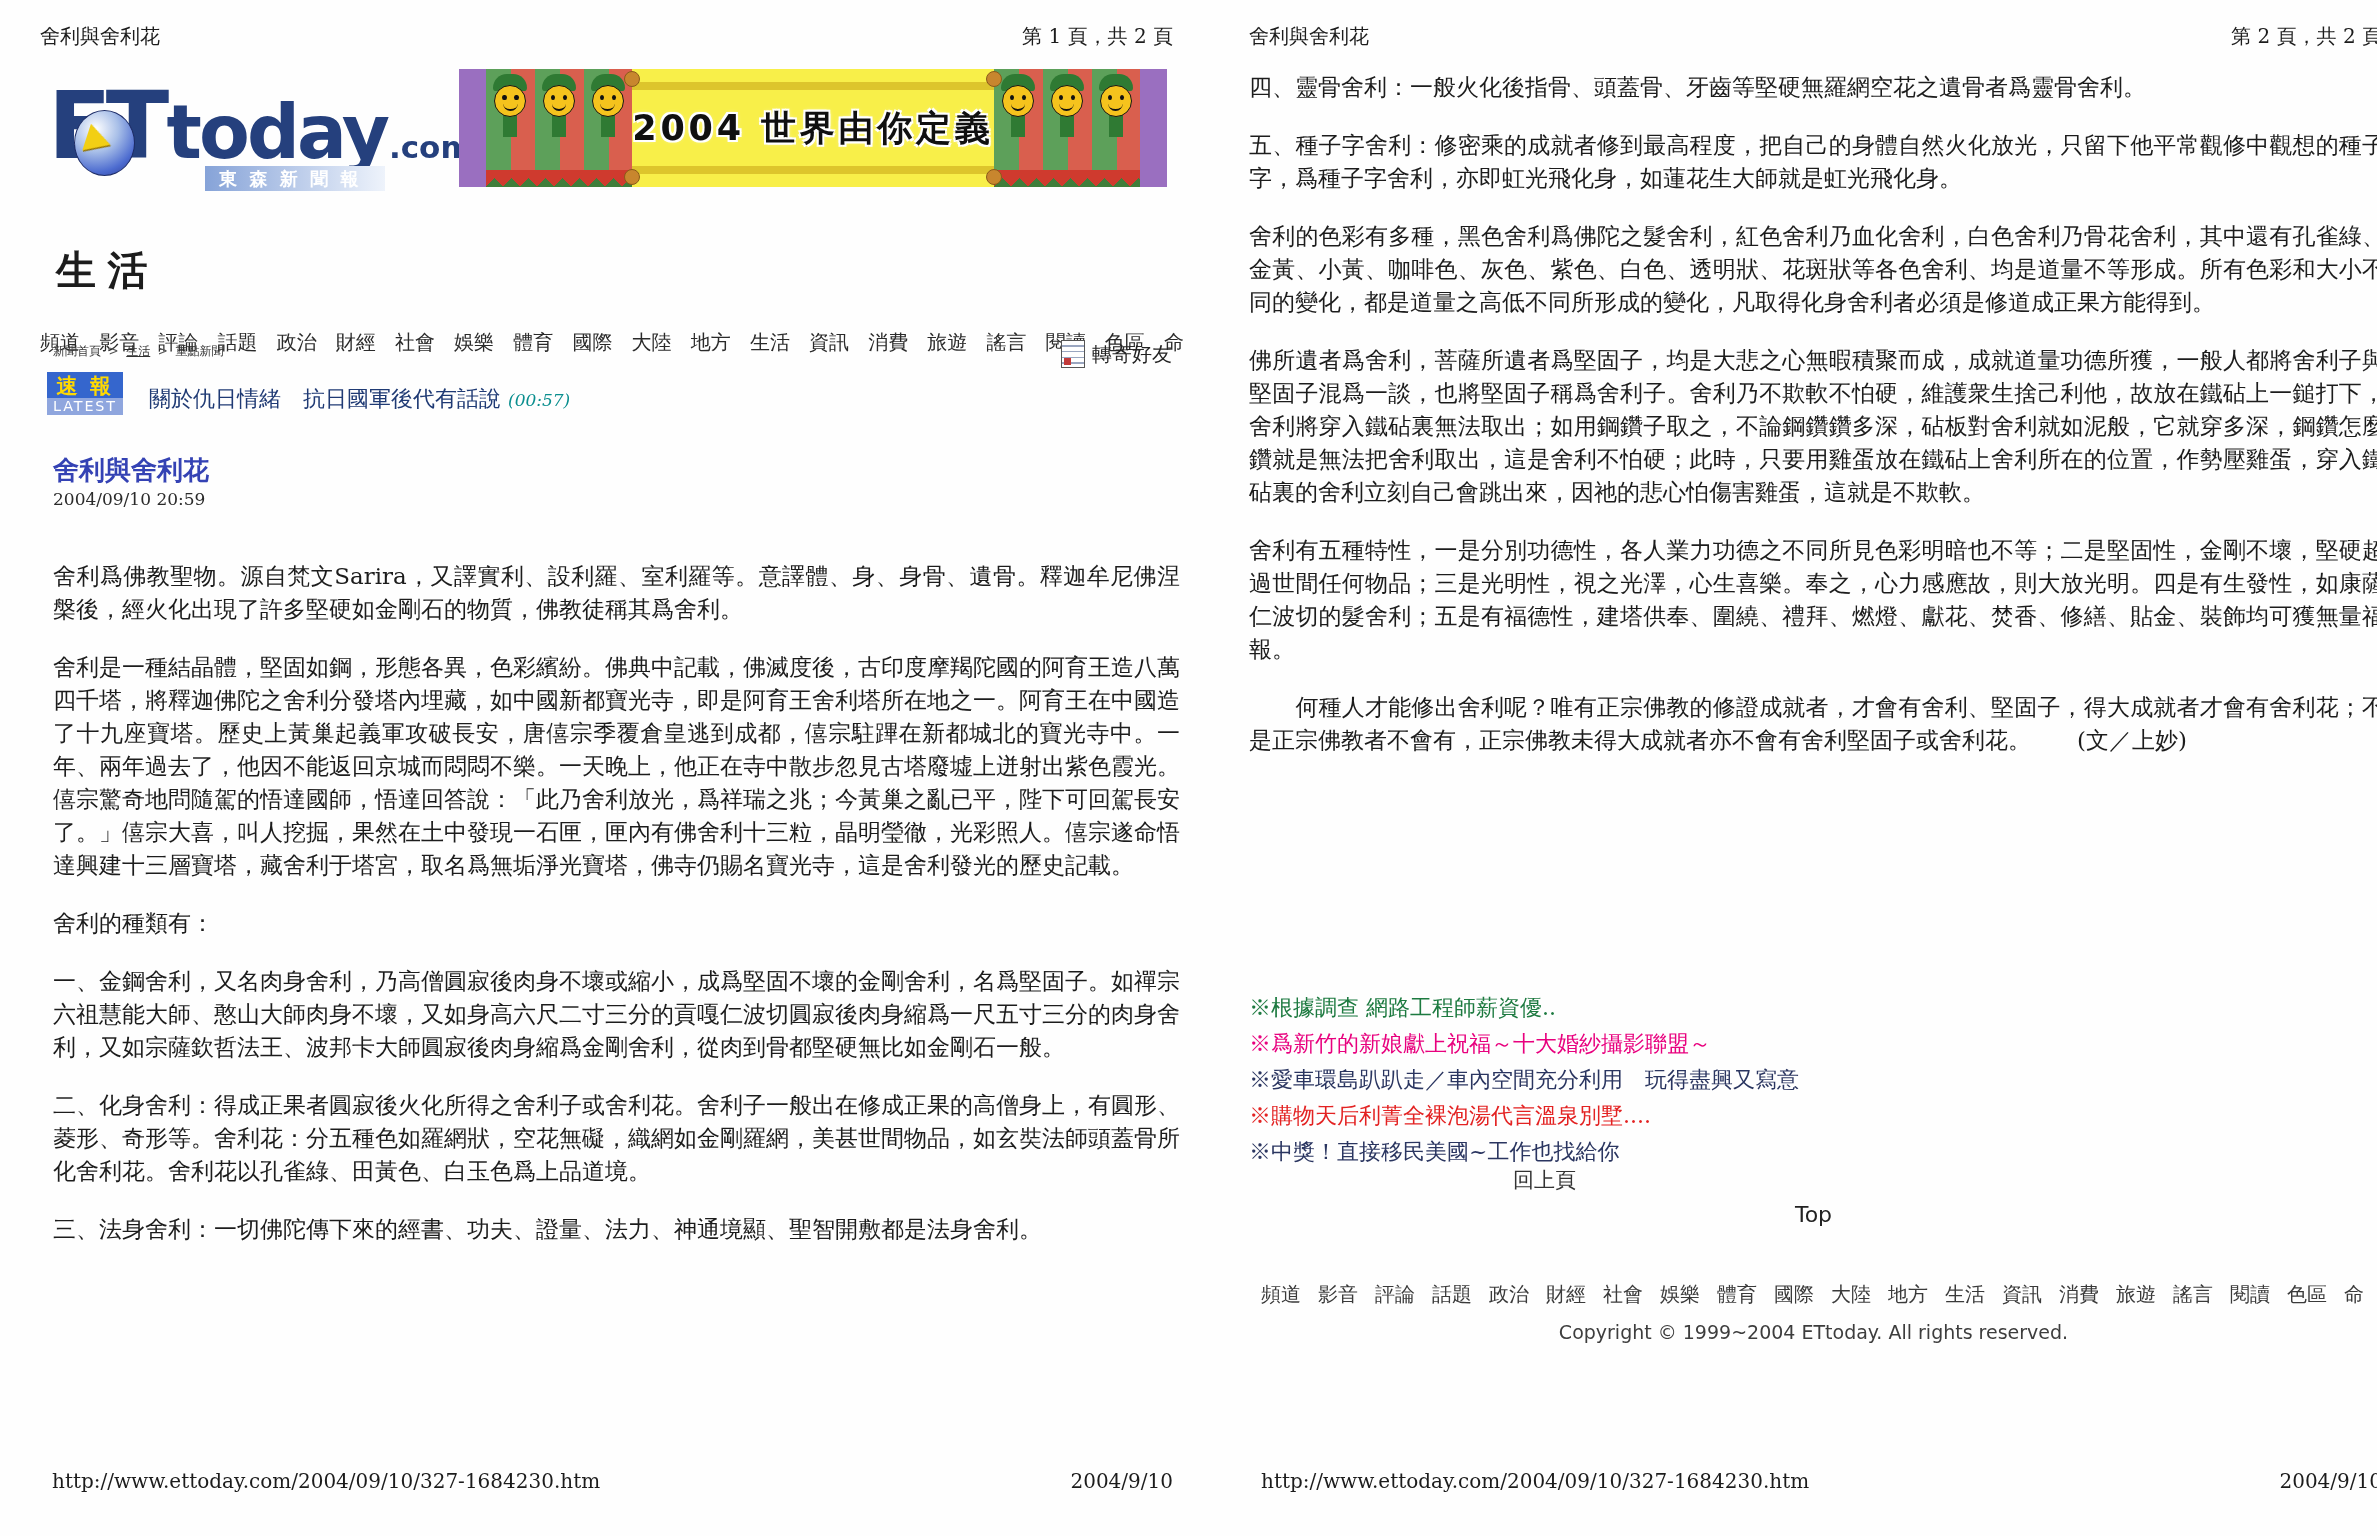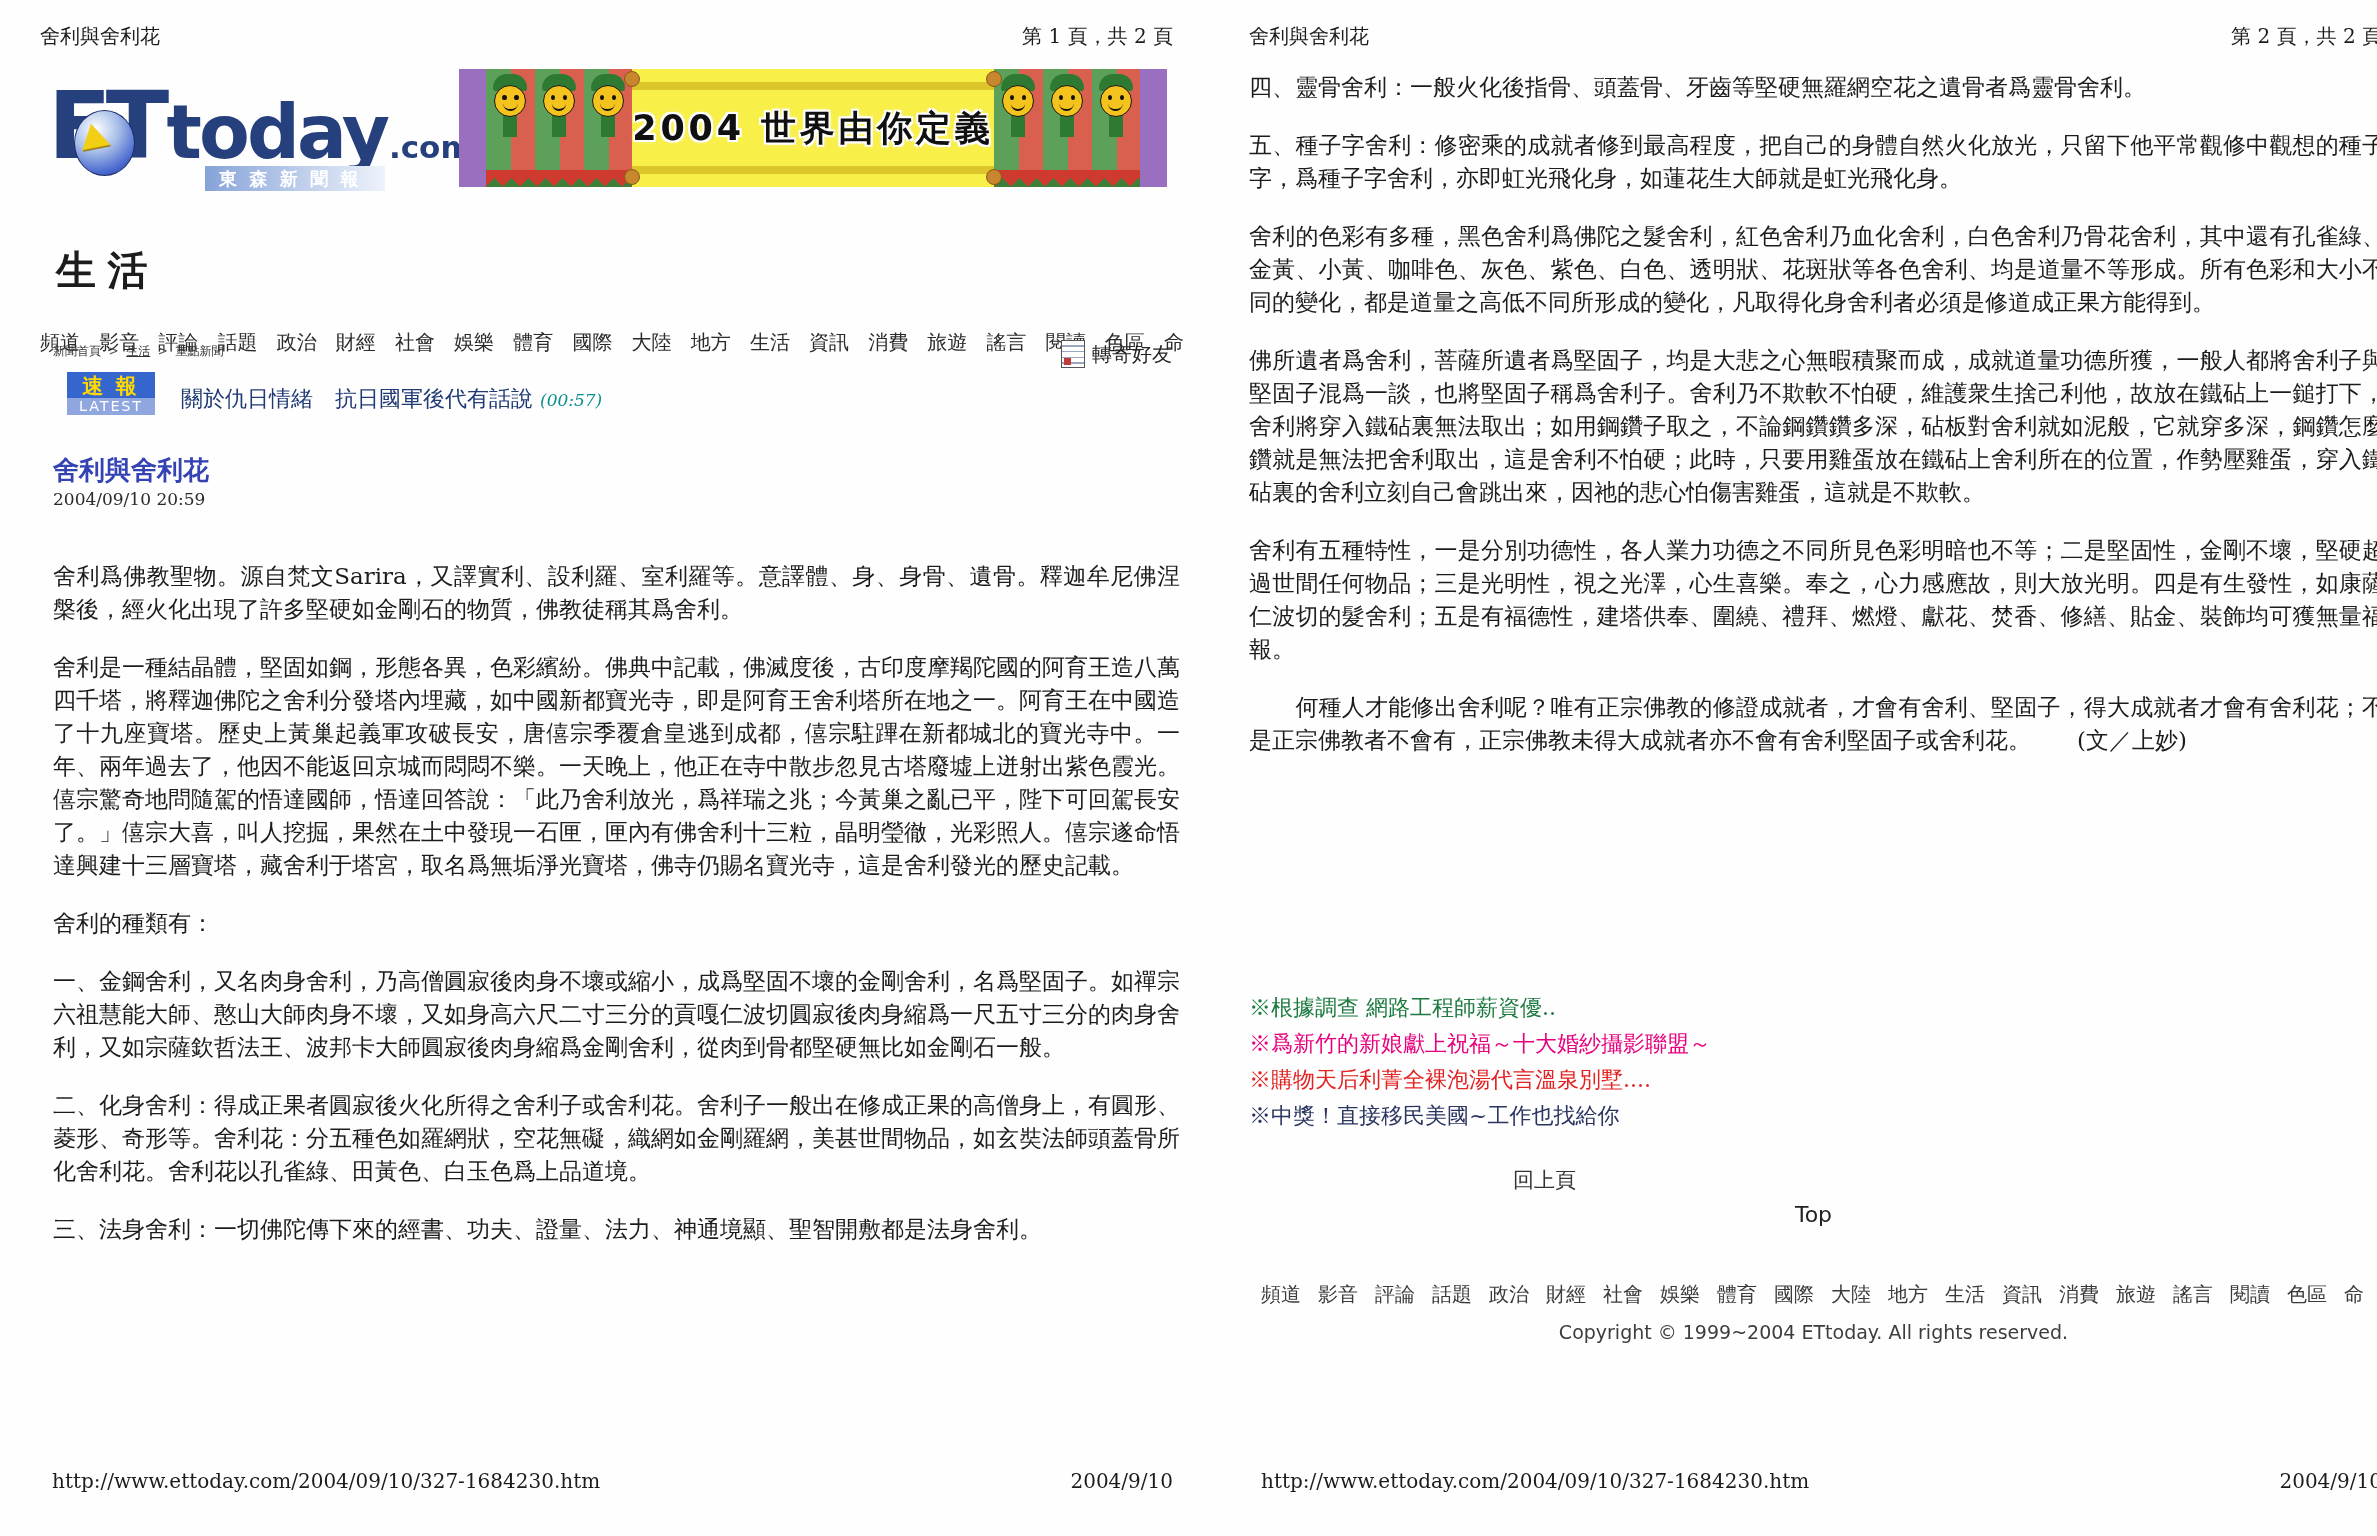--- a/index.html
+++ b/index.html
@@ -79,21 +79,21 @@
   .bc-link{text-decoration:underline;}
   .bc-item{cursor:pointer;}
 
   .forward{position:absolute;right:37px;top:340px;font-size:20px;color:#222;display:flex;align-items:center;gap:6.7px;cursor:pointer;}
   .mail-icon{width:22px;height:26px;border:1.4px solid #555;background:
     repeating-linear-gradient(#ffffff 0 4.3px,#9aa6c0 4.3px 5.7px);position:relative;}
   .mail-icon::after{content:"";position:absolute;left:1.9px;bottom:2.4px;width:6.7px;height:6.7px;background:#c23a3a;}
 
   
   .flash{position:absolute;left:47px;top:372px;display:flex;align-items:flex-end;gap:26px;}
-  .flash-badge{width:88px;margin-left:20px;}
+  .flash-badge{width:76px;}
   .badge-top{background:#3566cd;color:#ffd900;font-weight:bold;font-size:21px;line-height:21px;
     text-align:center;letter-spacing:12.4px;padding:2.9px 0 1.9px 9.5px;white-space:nowrap;overflow:hidden;}
   .badge-bottom{background:#8fa6de;color:#ffffff;font-family:"DejaVu Sans",sans-serif;font-size:14.3px;
     line-height:14.3px;text-align:center;letter-spacing:1.9px;padding:1.4px 0;}
   .flash-headline{font-size:22px;color:#1f3a74;padding-bottom:1px;cursor:pointer;white-space:nowrap;}
   .flash-time{color:#0a8e8e;font-size:17px;font-style:italic;}
 
   
   .article-title{position:absolute;left:53px;top:453px;font-size:26px;font-weight:bold;color:#3442b4;}
   .article-date{position:absolute;left:53px;top:489px;font-size:17px;color:#2a2a2a;}
@@ -253,20 +253,21 @@
       <p>五、種子字舍利：修密乘的成就者修到最高程度，把自己的身體自然火化放光，只留下他平常觀修中觀想的種子字，爲種子字舍利，亦即虹光飛化身，如蓮花生大師就是虹光飛化身。</p>
       <p>舍利的色彩有多種，黑色舍利爲佛陀之髮舍利，紅色舍利乃血化舍利，白色舍利乃骨花舍利，其中還有孔雀綠、金黃、小黃、咖啡色、灰色、紫色、白色、透明狀、花斑狀等各色舍利、均是道量不等形成。所有色彩和大小不同的變化，都是道量之高低不同所形成的變化，凡取得化身舍利者必須是修道成正果方能得到。</p>
       <p>佛所遺者爲舍利，菩薩所遺者爲堅固子，均是大悲之心無暇積聚而成，成就道量功德所獲，一般人都將舍利子與堅固子混爲一談，也將堅固子稱爲舍利子。舍利乃不欺軟不怕硬，維護衆生捨己利他，故放在鐵砧上一鎚打下，舍利將穿入鐵砧裏無法取出；如用鋼鑽子取之，不論鋼鑽鑽多深，砧板對舍利就如泥般，它就穿多深，鋼鑽怎麼鑽就是無法把舍利取出，這是舍利不怕硬；此時，只要用雞蛋放在鐵砧上舍利所在的位置，作勢壓雞蛋，穿入鐵砧裏的舍利立刻自己會跳出來，因祂的悲心怕傷害雞蛋，這就是不欺軟。</p>
       <p>舍利有五種特性，一是分別功德性，各人業力功德之不同所見色彩明暗也不等；二是堅固性，金剛不壞，堅硬超過世間任何物品；三是光明性，視之光澤，心生喜樂。奉之，心力感應故，則大放光明。四是有生發性，如康薩仁波切的髮舍利；五是有福德性，建塔供奉、圍繞、禮拜、燃燈、獻花、焚香、修繕、貼金、裝飾均可獲無量福報。</p>
       <p>　　何種人才能修出舍利呢？唯有正宗佛教的修證成就者，才會有舍利、堅固子，得大成就者才會有舍利花；不是正宗佛教者不會有，正宗佛教未得大成就者亦不會有舍利堅固子或舍利花。　　(文／上妙)</p>
     </div>
 
   <div class="promo-links">
       <div class="promo-link" style="color: rgb(29, 122, 64);">※根據調查 網路工程師薪資優..</div>
       <div class="promo-link" style="color: rgb(232, 0, 126);">※爲新竹的新娘獻上祝福～十大婚紗攝影聯盟～</div>
+      <div class="promo-link" style="color: rgb(42, 53, 96);">※愛車環島趴趴走／車內空間充分利用　玩得盡興又寫意</div>
       <div class="promo-link" style="color: rgb(227, 34, 34);">※購物天后利菁全裸泡湯代言溫泉別墅....</div>
       <div class="promo-link" style="color: rgb(42, 53, 96);">※中獎！直接移民美國~工作也找給你</div>
     </div>
 
   <div class="back-link">回上頁</div>
   <div class="top-link">Top</div>
 
   <div class="p2-nav">
       <span class="nav-item">頻道</span>
       <span class="nav-item">影音</span>

